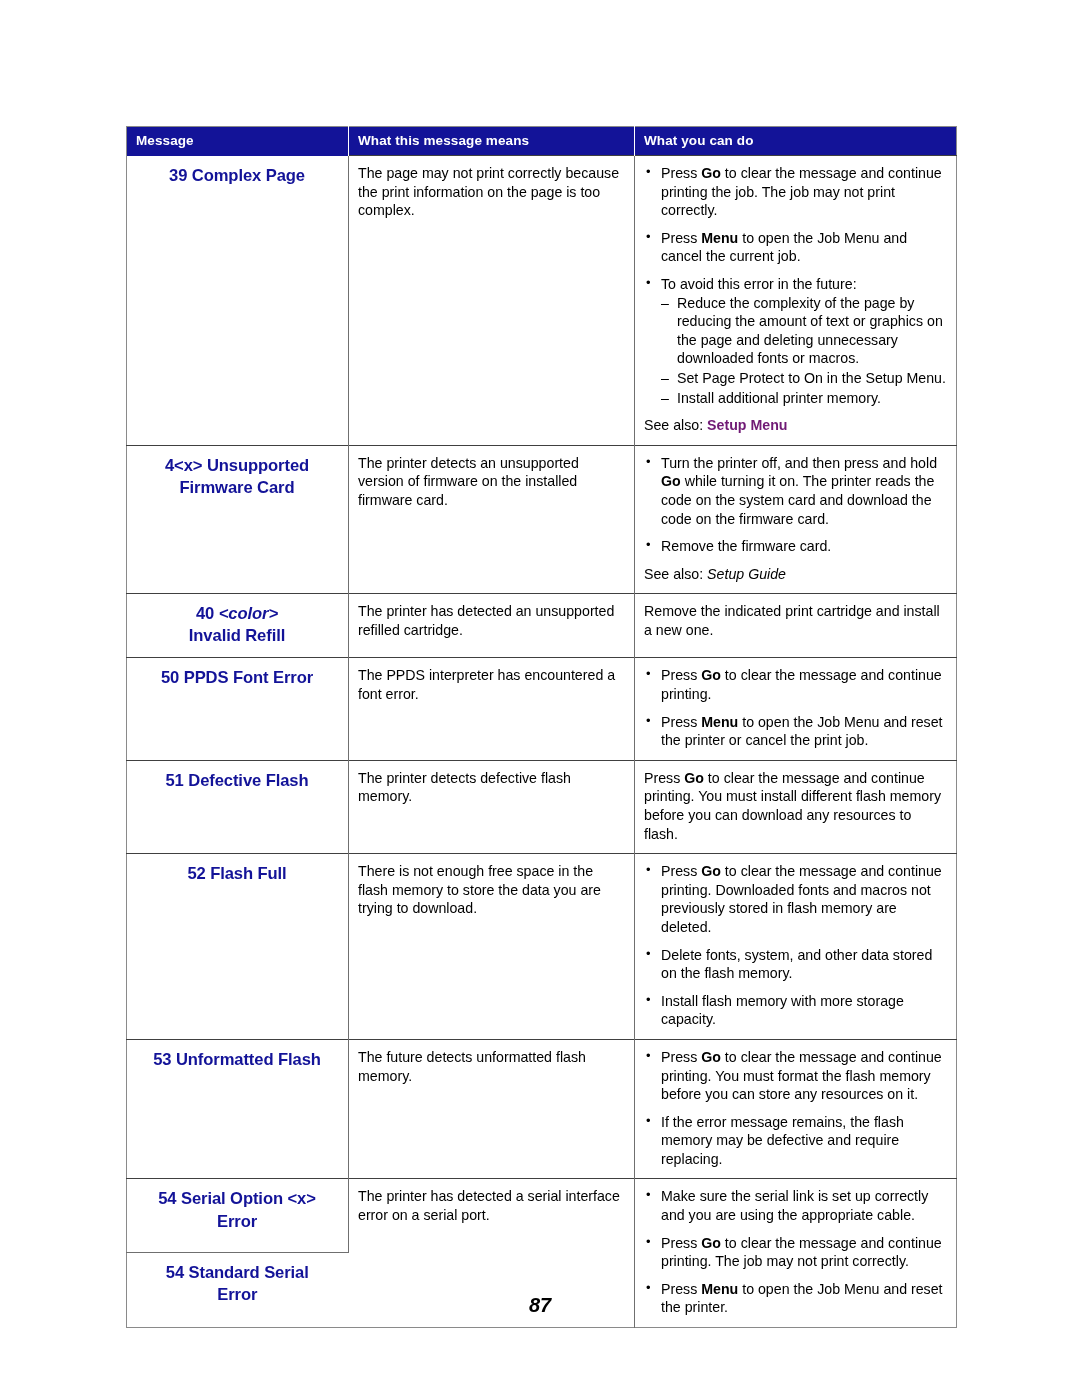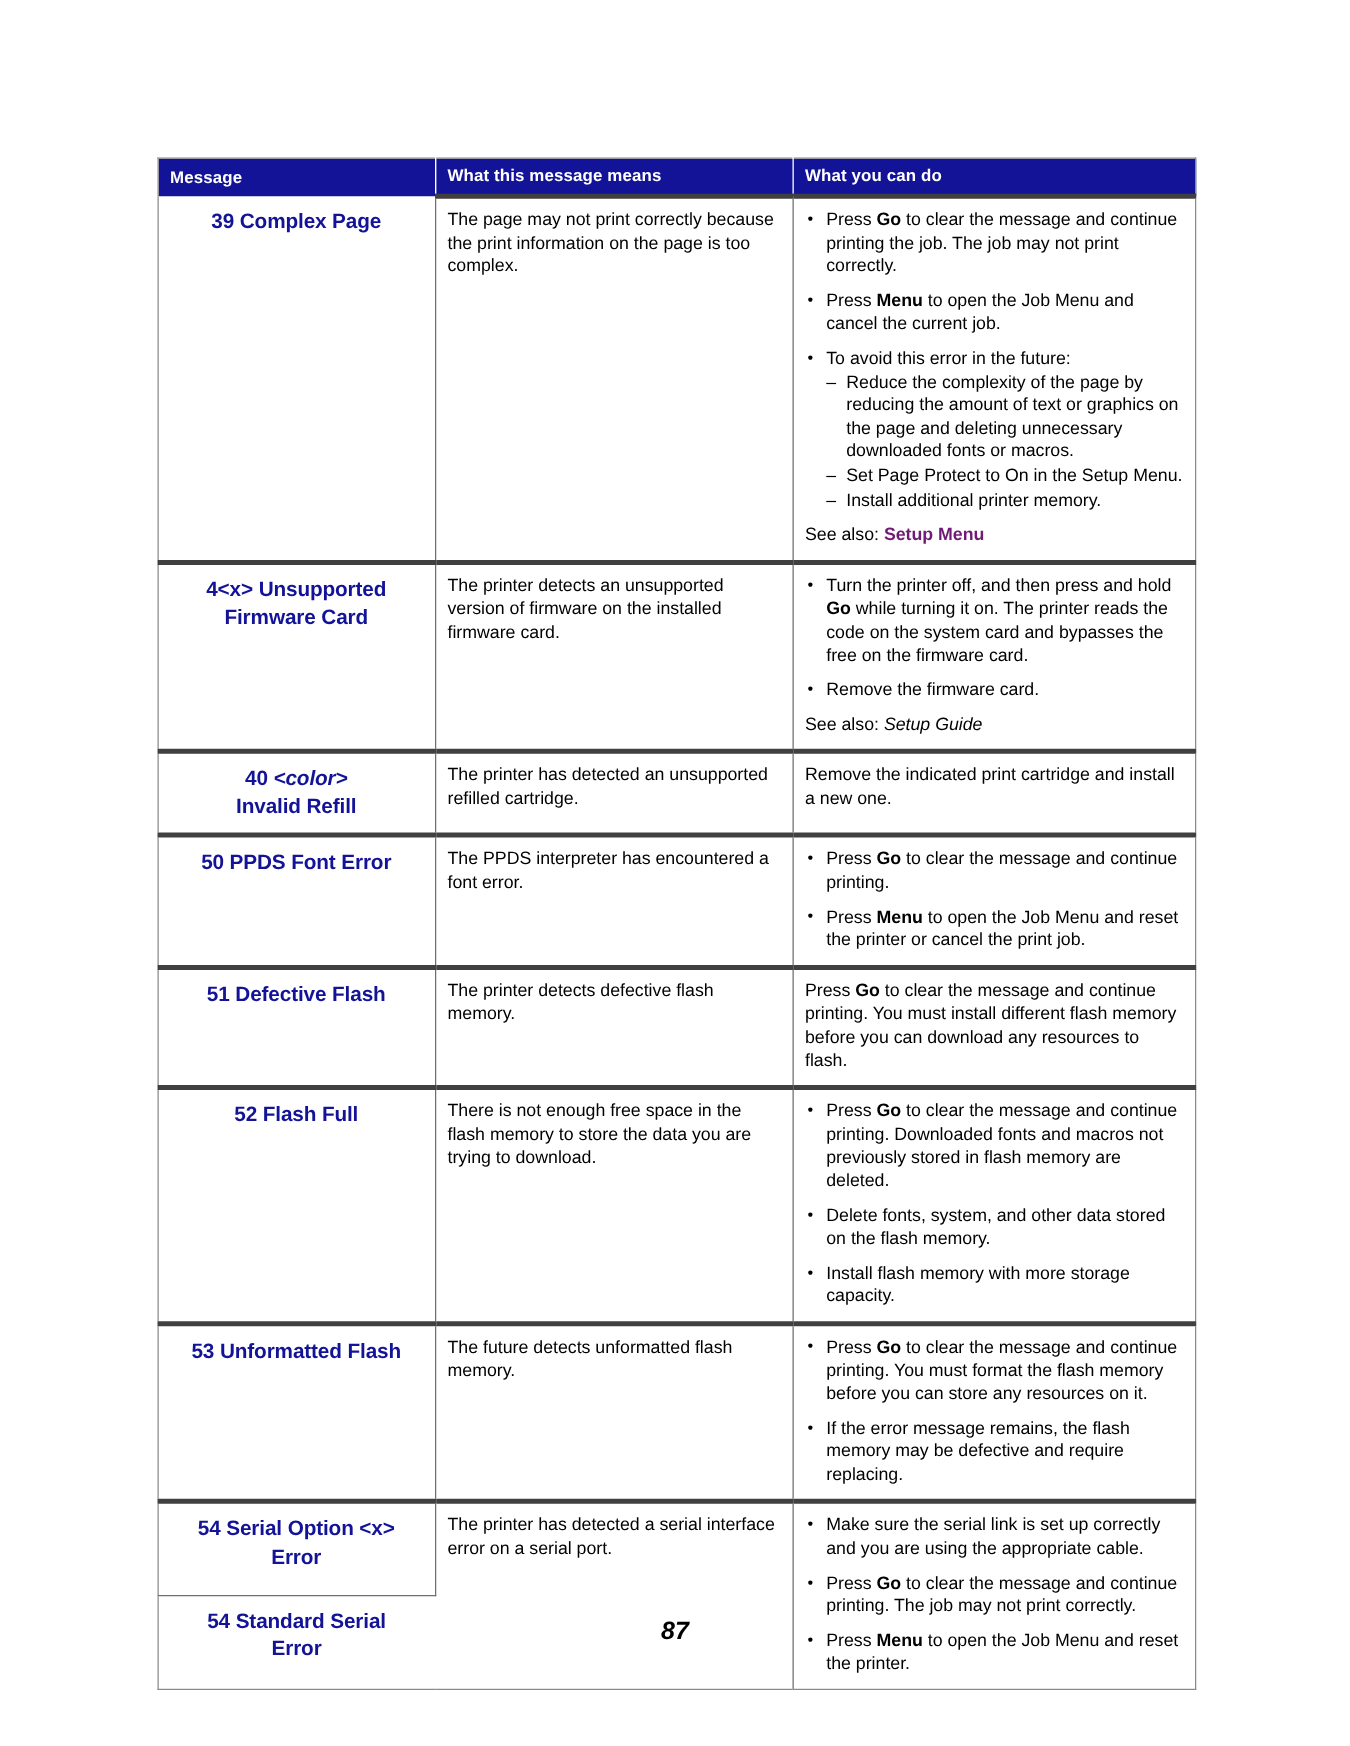--- a/index.html
+++ b/index.html
@@ -47,21 +47,21 @@
     font-weight: bold;
     text-align: left;
     padding: 6px 9px 7px 9px;
     border-right: 1px solid #ffffff;
     vertical-align: middle;
     letter-spacing: 0.1px;
   }
   thead th:last-child { border-right: none; }
 
   tbody td {
-    border-top: 4px solid #404040;
+    border-top: 1px solid #404040;
     border-right: 1px solid #6f6f6f;
     padding: 8px 10px 10px 9px;
     vertical-align: top;
     font-size: 14.2px;
     line-height: 1.31;
     color: #000000;
   }
   tbody td:last-child { border-right: none; }
 
   tbody td.msg {
@@ -206,21 +206,21 @@
             <span>4&lt;x&gt; Unsupported</span><br>
             <span>Firmware Card</span>
           </td>
           <td class="desc">
             <p>The printer detects an unsupported version of firmware on the installed firmware card.</p>
           </td>
           <td>
             <ul class="acts">
               <li>
                 <span class="bullet">•</span>
-                <span>Turn the printer off, and then press and hold </span><b class="kw">Go</b><span> while turning it on. The printer reads the code on the system card and bypasses the free on the firmware card.</span>
+                <span>Turn the printer off, and then press and hold </span><b class="kw">Go</b><span> while turning it on. The printer reads the code on the system card and download the code on the firmware card.</span>
               </li>
               <li>
                 <span class="bullet">•</span>
                 <span>Remove the firmware card.</span>
               </li>
             </ul>
             <p class="see-also">
               <span>See also: </span><span class="ital">Setup Guide</span>
             </p>
           </td>

